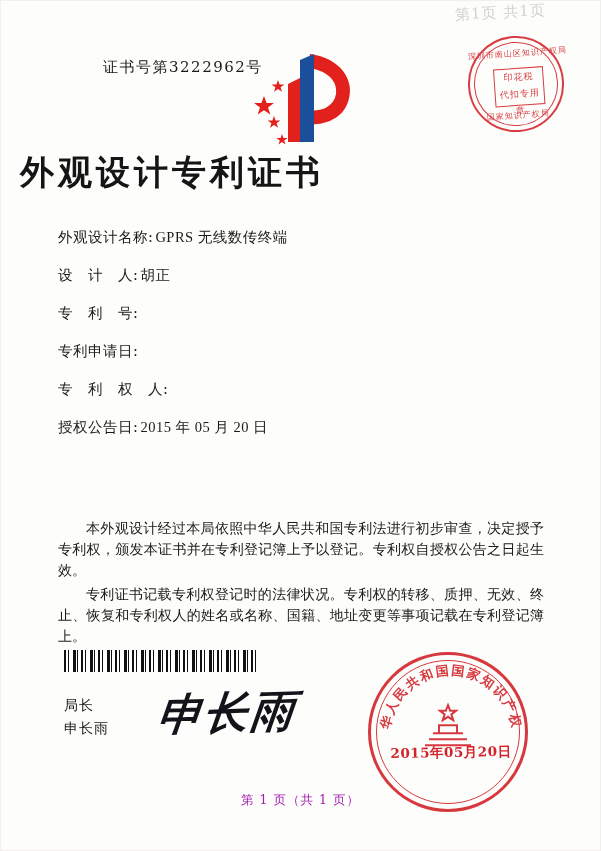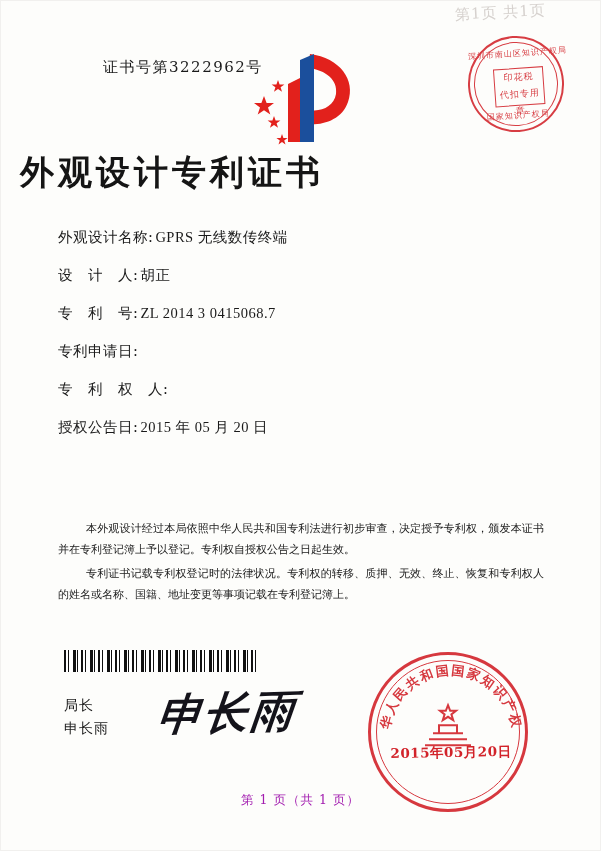--- a/index.html
+++ b/index.html
@@ -147,21 +147,21 @@
     font-family: Liberation Serif, serif;
   }
 
   
   .body-text {
     position: absolute;
     top: 518px;
     left: 58px;
     width: 486px;
     font-family: "DejaVu Serif", "Liberation Serif", serif;
-    font-size: 11px;
+    font-size: 14px;
     line-height: 21px;
     color: #1a1a1a;
     text-align: justify;
   }
   .body-text p {
     margin: 0 0 3px 0;
     text-indent: 28px;
   }
 
   
@@ -316,21 +316,20 @@
     <div class="field-row">
       <span class="field-label">外观设计名称:</span>
       <span class="field-value">GPRS 无线数传终端</span>
     </div>
     <div class="field-row">
       <span class="field-label">设　计　人:</span>
       <span class="field-value">胡正</span>
     </div>
     <div class="field-row">
       <span class="field-label">专　利　号:</span>
-      <span class="field-value">ZL 2014 3 0415068.7</span>
     </div>
     <div class="field-row">
       <span class="field-label">专利申请日:</span>
     </div>
     <div class="field-row">
       <span class="field-label">专　利　权　人:</span>
     </div>
     <div class="field-row">
       <span class="field-label">授权公告日:</span>
       <span class="field-value">2015 年 05 月 20 日</span>

